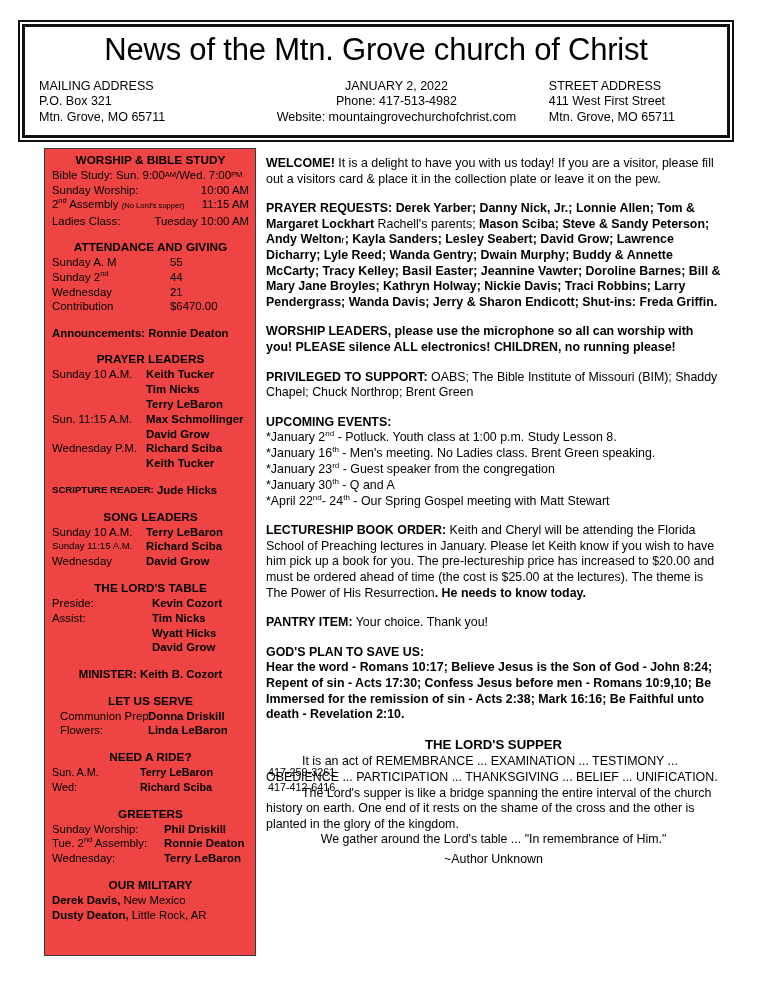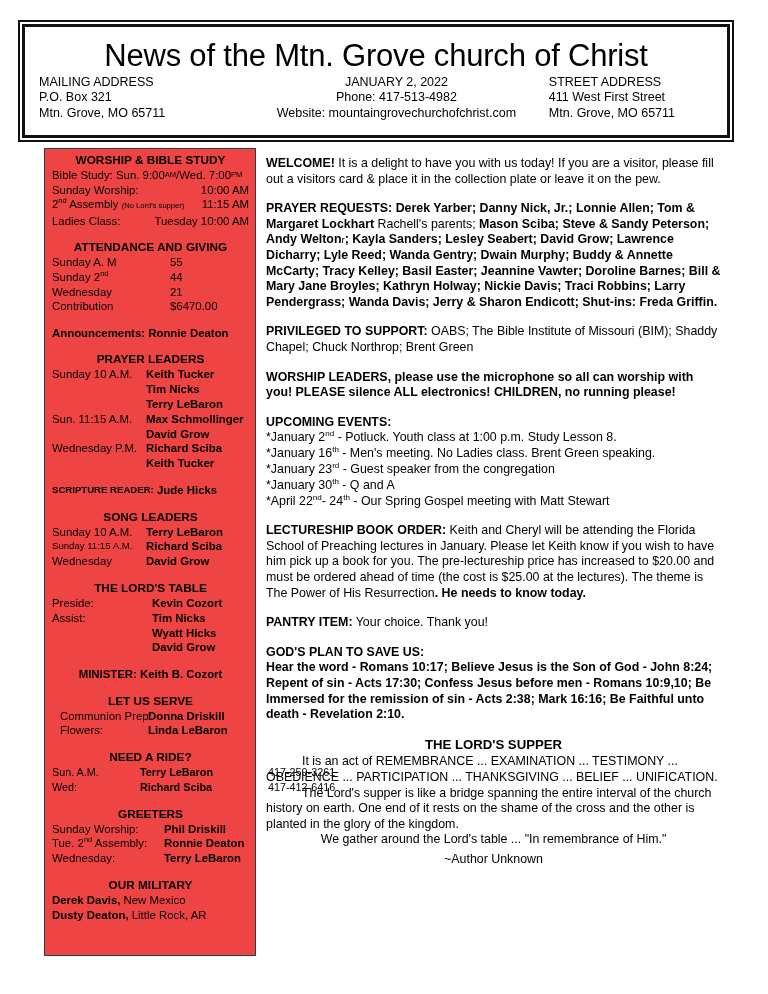--- a/index.html
+++ b/index.html
@@ -16,33 +16,33 @@
   }
 
   
   .masthead {
     position: absolute;
     left: 22px; top: 24px;
     width: 708px; height: 114px;
     border: 3px solid #111;
     box-shadow: 0 0 0 2px #ffffff, 0 0 0 4px #111;
     background: #fff;
-    padding: 10px 10px 0 10px;
+    padding: 4px 10px 0 10px;
   }
   .masthead-title {
     text-align: center;
     font-size: 31px;
     line-height: 38px;
     font-weight: 400;
     letter-spacing: -0.2px;
     white-space: nowrap;
   }
   .masthead-cols {
     display: flex;
-    margin-top: 0;
+    margin-top: 10px;
     font-size: 12.5px;
     line-height: 15.4px;
   }
   .mh-col { }
   .mh-left  { width: 33%; text-align: left; padding-left: 4px; }
   .mh-mid   { width: 40%; text-align: center; }
   .mh-right { width: 27%; text-align: left; padding-left: 16px;}
   .mh-line { white-space: nowrap; }
 
   
@@ -324,23 +324,23 @@
   <div class="mil-row"><span class="b">Dusty Deaton,</span><span> Little Rock, AR</span></div>
 
 </div>
 
 <div class="main">
 
   <p class="para"><b>WELCOME!</b><span> It is a delight to have you with us today! If you are a visitor, please fill out a visitors card &amp; place it in the collection plate or leave it on the pew.</span></p>
 
   <p class="para"><b>PRAYER REQUESTS: Derek Yarber; Danny Nick, Jr.; Lonnie Allen; Tom &amp; Margaret Lockhart</b><span> Rachell's parents; </span><b>Mason Sciba; Steve &amp; Sandy Peterson;  Andy Welton</b><span class="sm">r</span><b>; Kayla Sanders; Lesley Seabert; David Grow; Lawrence Dicharry; Lyle Reed; Wanda Gentry; Dwain Murphy; Buddy &amp; Annette McCarty; Tracy Kelley; Basil Easter; Jeannine Vawter; Doroline Barnes; Bill &amp; Mary Jane Broyles; Kathryn Holway; Nickie Davis; Traci Robbins; Larry Pendergrass; Wanda Davis; Jerry &amp; Sharon Endicott; Shut-ins: Freda Griffin.</b></p>
 
+  <p class="para"><b>WORSHIP LEADERS, please use the microphone so all can worship with you!   PLEASE silence ALL electronics!   CHILDREN, no running please!</b></p>
+
   <p class="para"><b>PRIVILEGED TO SUPPORT:</b><span> OABS; The Bible Institute of Missouri (BIM); Shaddy Chapel; Chuck Northrop; Brent Green</span></p>
-
-  <p class="para"><b>WORSHIP LEADERS, please use the microphone so all can worship with you!   PLEASE silence ALL electronics!   CHILDREN, no running please!</b></p>
 
   <p class="events-head">UPCOMING EVENTS:</p>
   <p class="event-line"><span>*January 2</span><sup>nd</sup><span> - Potluck. Youth class at 1:00 p.m. Study Lesson 8.</span></p>
   <p class="event-line"><span>*January 16</span><sup>th</sup><span> - Men's meeting. No Ladies class. Brent Green speaking.</span></p>
   <p class="event-line"><span>*January 23</span><sup>rd</sup><span> - Guest speaker from the congregation</span></p>
   <p class="event-line"><span>*January 30</span><sup>th</sup><span> - Q and A</span></p>
   <p class="event-line" style="margin-bottom:14px"><span>*April 22</span><sup>nd</sup><span>- 24</span><sup>th</sup><span> - Our Spring Gospel meeting with Matt Stewart</span></p>
 
   <p class="para"><b>LECTURESHIP BOOK ORDER:</b><span> Keith and Cheryl will be attending the Florida School of Preaching lectures in January. Please let Keith know if you wish to have him pick up a book for you. The pre-lectureship price has increased to $20.00 and must be ordered ahead of time (the cost is $25.00 at the lectures). The theme is The Power of His Resurrection</span><b>. He needs to know today.</b></p>
 

